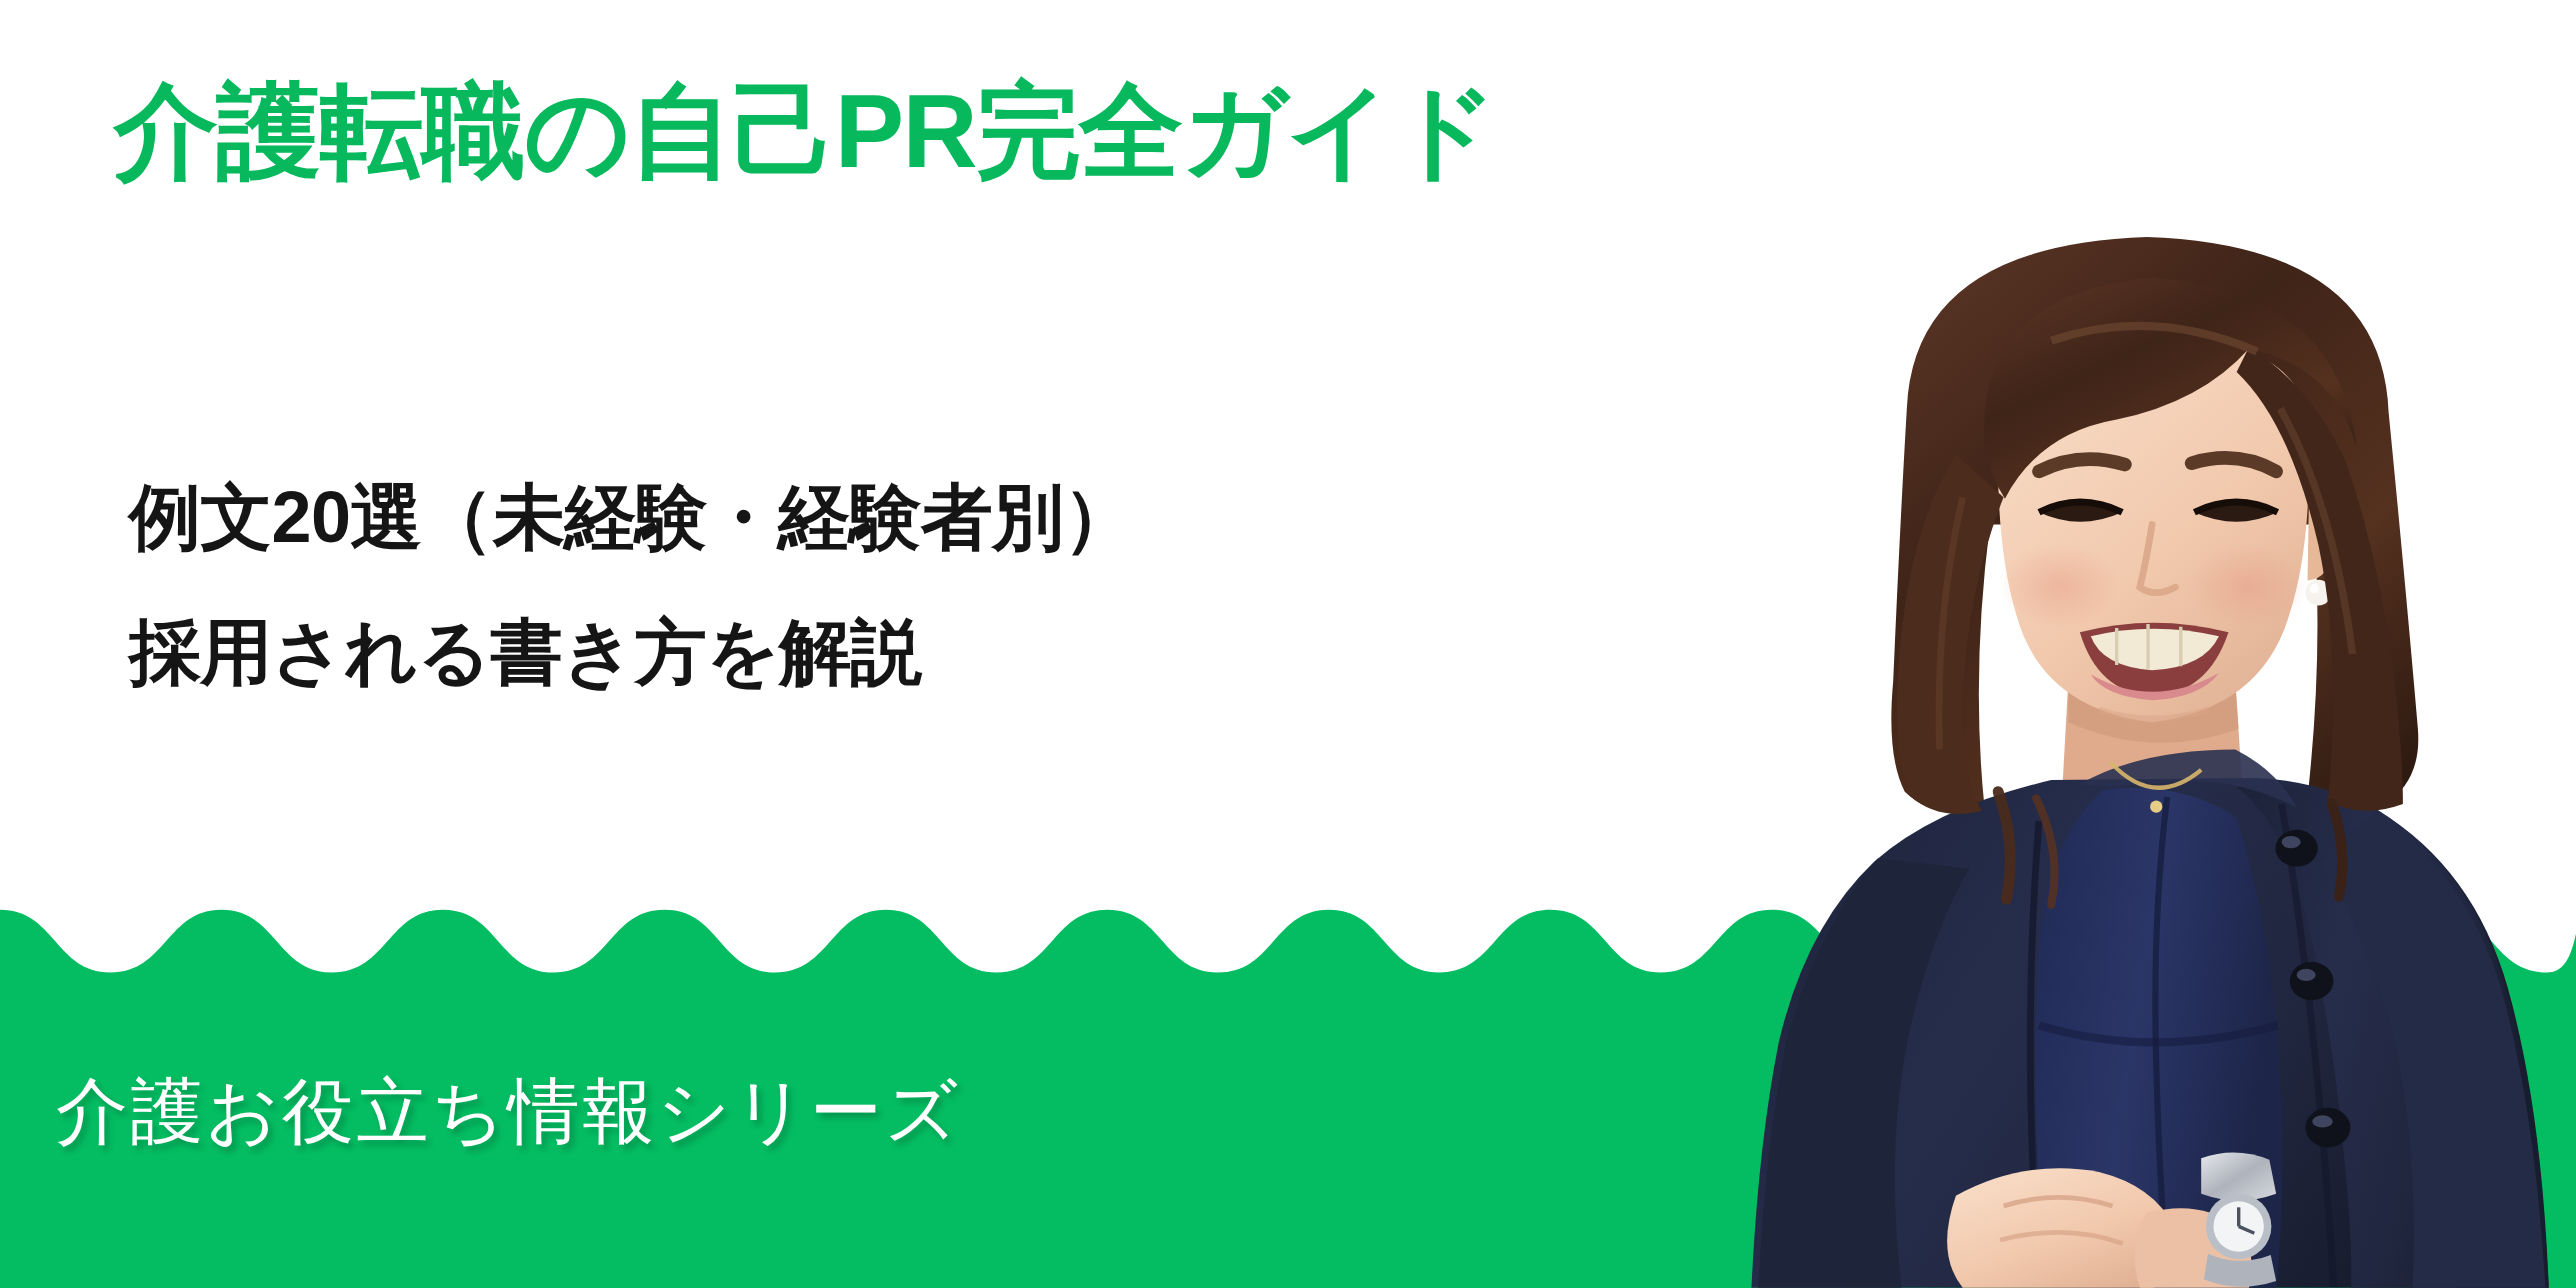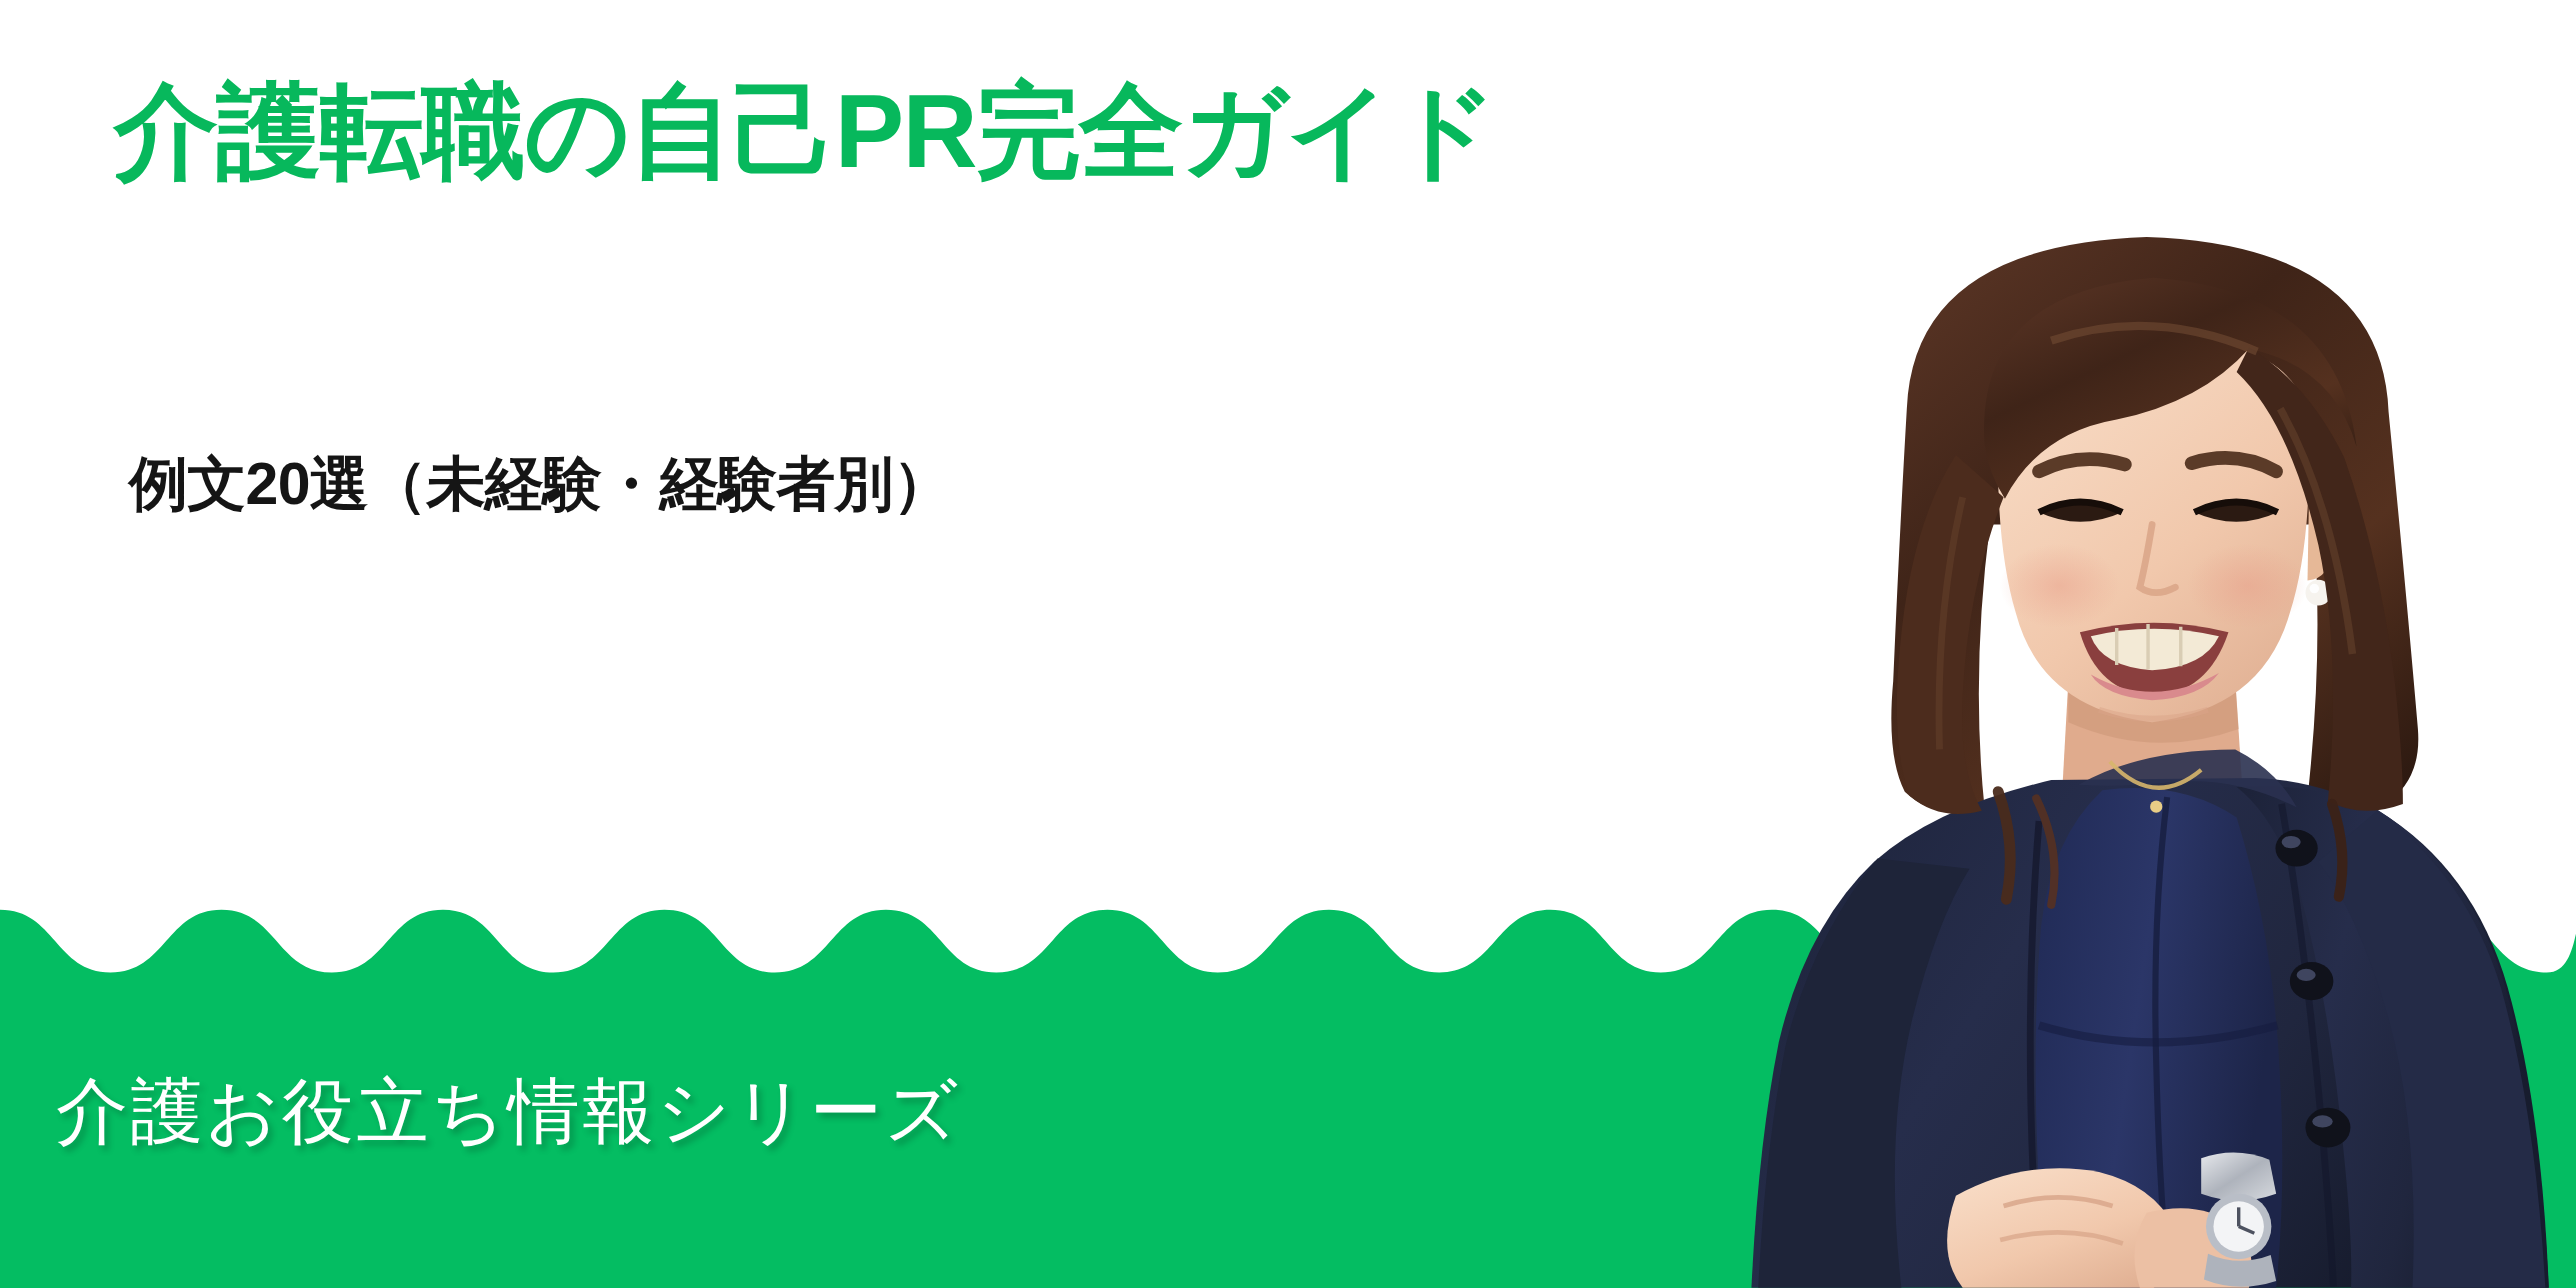--- a/index.html
+++ b/index.html
@@ -30,22 +30,22 @@
   #headline{
     position:absolute;left:114px;top:79px;
     font-size:104px;line-height:1.0;
     font-weight:bold;
     letter-spacing:-1.4px;
     white-space:nowrap;
     color:#07b85c;
   }
 
   #subhead{
-    position:absolute;left:129px;top:429px;
-    font-size:59px;line-height:1.88;
+    position:absolute;left:129px;top:450px;
+    font-size:72px;line-height:1.88;
     font-weight:bold;
     letter-spacing:-0.7px;
     color:#151515;
   }
   #subhead .sub-line{display:block;white-space:nowrap;}
 
   #series-label{
     position:absolute;left:56px;top:1075px;
     font-size:72px;line-height:1.0;
     font-weight:400;
@@ -100,20 +100,21 @@
              L3780,590 L0,590 Z"></path>
       </defs>
       <use href="#wavepath" fill="#04bd62"></use>
     </svg>
   </div>
 
   <div id="headline">介護転職の自己PR完全ガイド</div>
 
   <div id="subhead">
     <span class="sub-line">例文20選（未経験・経験者別）</span>
+    <span class="sub-line">採用される書き方を解説</span>
   </div>
 
   <div id="series-label">介護お役立ち情報シリーズ</div>
 
   <div id="portrait">
     <svg viewBox="0 0 1240 1590" xmlns="http://www.w3.org/2000/svg">
       <defs>
         <linearGradient id="gJacket" x1="0" y1="0" x2="1" y2="0.4">
           <stop offset="0" stop-color="#1c2238"></stop>
           <stop offset="0.4" stop-color="#262d4b"></stop>

